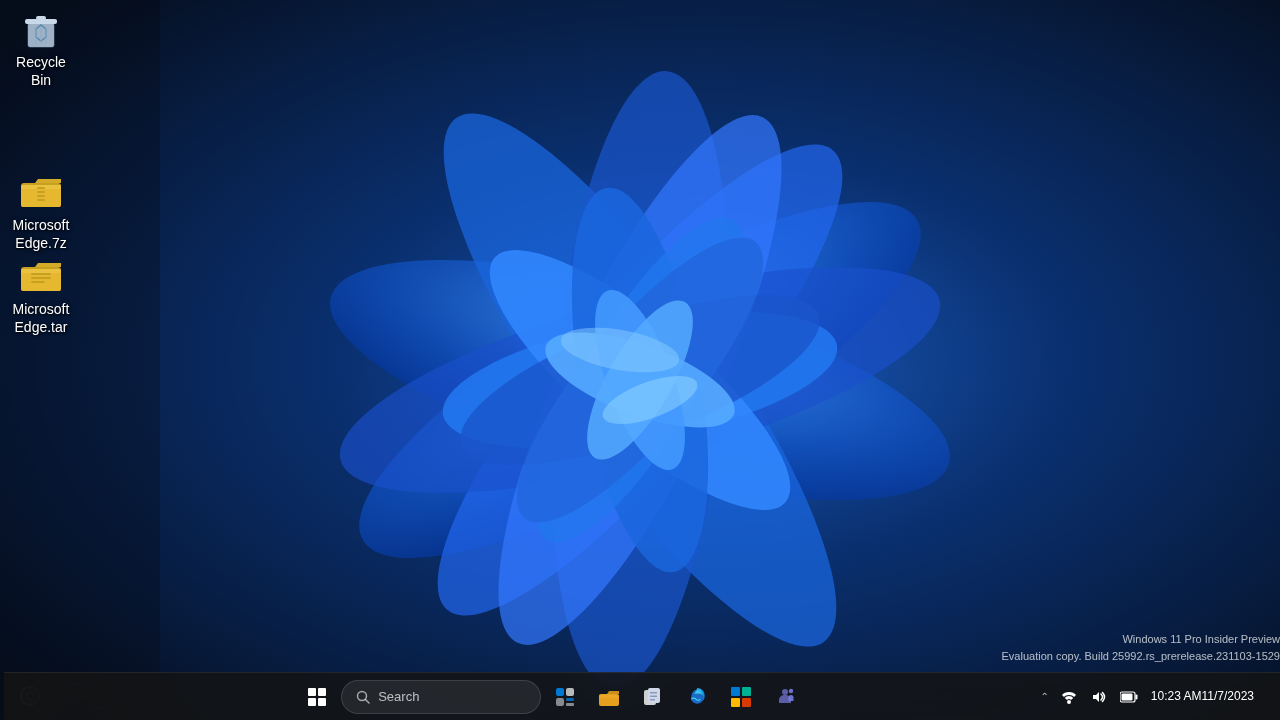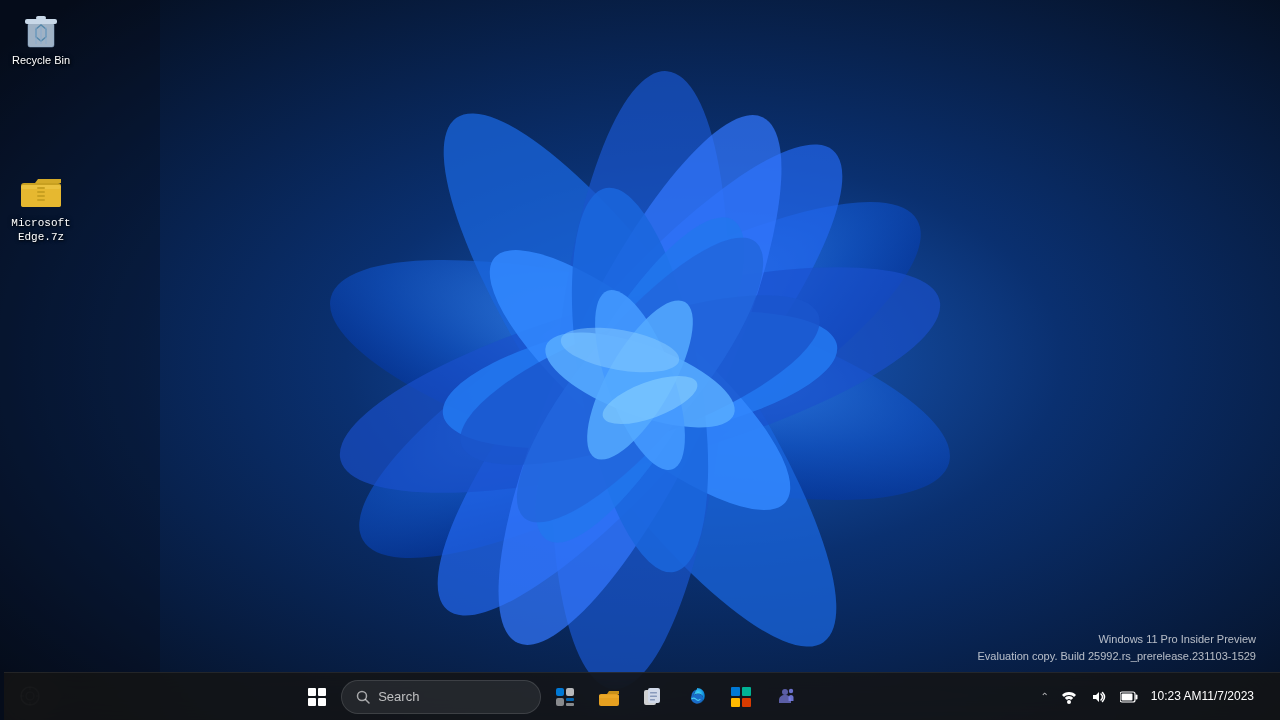--- a/index.html
+++ b/index.html
@@ -56,21 +56,21 @@
       width: 40px;
       height: 40px;
       display: flex;
       align-items: center;
       justify-content: center;
       margin-bottom: 4px;
     }
 
     .icon-label {
       color: #ffffff;
-      font-size: 11px;
+      font-size: 14px;
       text-align: center;
       line-height: 1.3;
       text-shadow: 1px 1px 2px rgba(0,0,0,0.8), 0 0 4px rgba(0,0,0,0.6);
       word-break: break-word;
       max-width: 72px;
     }
 
     
     #taskbar {
       position: absolute;
@@ -173,21 +173,21 @@
     #clock .date {
       color: #ffffff;
       font-size: 12px;
       line-height: 1.3;
     }
 
     
     #watermark {
       position: absolute;
       bottom: 56px;
-      right: 24px;
+      right: 0;
       text-align: right;
       pointer-events: none;
     }
 
     #watermark .wm-line {
       color: rgba(255,255,255,0.7);
       font-size: 11px;
       line-height: 1.5;
     }
 
@@ -283,41 +283,60 @@
 
         <line x1="14" y1="18" x2="14" y2="35" stroke="#8aabcc" stroke-width="1"></line>
         <line x1="19" y1="18" x2="19" y2="35" stroke="#8aabcc" stroke-width="1"></line>
         <line x1="24" y1="18" x2="24" y2="35" stroke="#8aabcc" stroke-width="1"></line>
       </svg>
     </div>
     <span class="icon-label">Recycle Bin</span>
   </div>
 
 
-  <div class="desktop-icon" style="left: 5px; top: 168px; font-family: Liberation Mono, monospace;">
+  <div class="desktop-icon" style="left: 5px; top: 168px;">
     <div class="icon-image">
       <svg width="40" height="34" viewBox="0 0 40 34" xmlns="http://www.w3.org/2000/svg">
 
         <rect x="0" y="8" width="40" height="24" rx="3" fill="#c8a020"></rect>
 
         <path d="M0 8 L14 8 L17 4 L40 4 L40 8 Z" fill="#d4aa28"></path>
 
         <rect x="0" y="10" width="40" height="22" rx="2" fill="#e6b830"></rect>
 
         <rect x="0" y="10" width="40" height="4" rx="2" fill="#f0cc50" opacity="0.5"></rect>
 
         <rect x="16" y="12" width="8" height="2" rx="1" fill="#c8a020"></rect>
         <rect x="16" y="16" width="8" height="2" rx="1" fill="#c8a020"></rect>
         <rect x="16" y="20" width="8" height="2" rx="1" fill="#c8a020"></rect>
         <rect x="16" y="24" width="8" height="2" rx="1" fill="#c8a020"></rect>
       </svg>
     </div>
     <span class="icon-label">Microsoft Edge.7z</span>
   </div>
 
+  <div class="desktop-icon" style="left: 5px; top: 252px;">
+    <div class="icon-image">
+      <svg width="40" height="34" viewBox="0 0 40 34" xmlns="http://www.w3.org/2000/svg">
+
+        <rect x="0" y="8" width="40" height="24" rx="3" fill="#c8a020"></rect>
+
+        <path d="M0 8 L14 8 L17 4 L40 4 L40 8 Z" fill="#d4aa28"></path>
+
+        <rect x="0" y="10" width="40" height="22" rx="2" fill="#e6b830"></rect>
+
+        <rect x="0" y="10" width="40" height="4" rx="2" fill="#f0cc50" opacity="0.5"></rect>
+
+        <rect x="10" y="14" width="20" height="2" rx="1" fill="#c8a020"></rect>
+        <rect x="10" y="18" width="20" height="2" rx="1" fill="#c8a020"></rect>
+        <rect x="10" y="22" width="14" height="2" rx="1" fill="#c8a020"></rect>
+      </svg>
+    </div>
+    <span class="icon-label">Microsoft Edge.tar</span>
+  </div>
 
   <div id="watermark">
     <div class="wm-line">Windows 11 Pro Insider Preview</div>
     <div class="wm-line">Evaluation copy. Build 25992.rs_prerelease.231103-1529</div>
   </div>
 
   <div id="notification-area">
     <svg width="22" height="22" viewBox="0 0 22 22" xmlns="http://www.w3.org/2000/svg">
       <circle cx="11" cy="11" r="9" fill="none" stroke="rgba(255,255,255,0.4)" stroke-width="1.5"></circle>
       <circle cx="11" cy="11" r="4" fill="none" stroke="rgba(255,255,255,0.4)" stroke-width="1.2"></circle>

